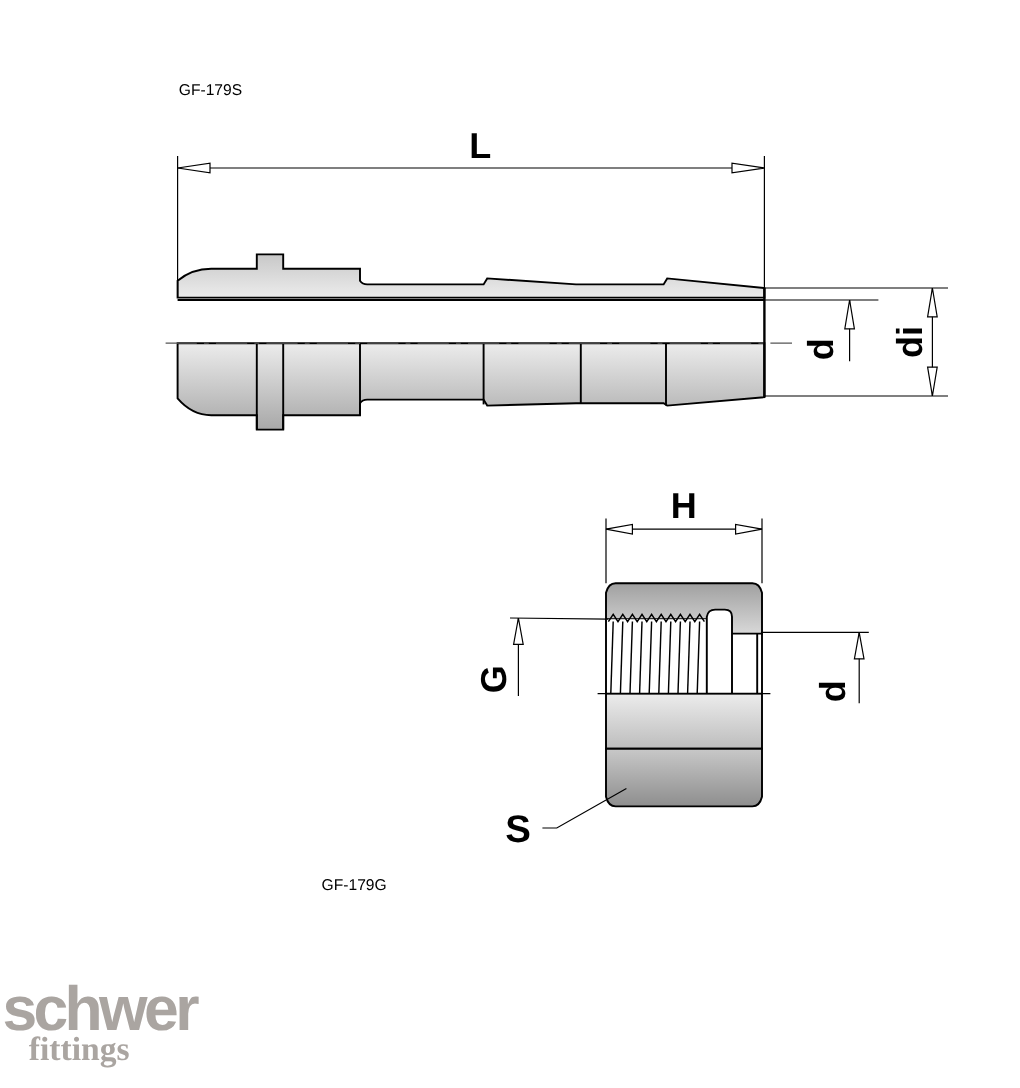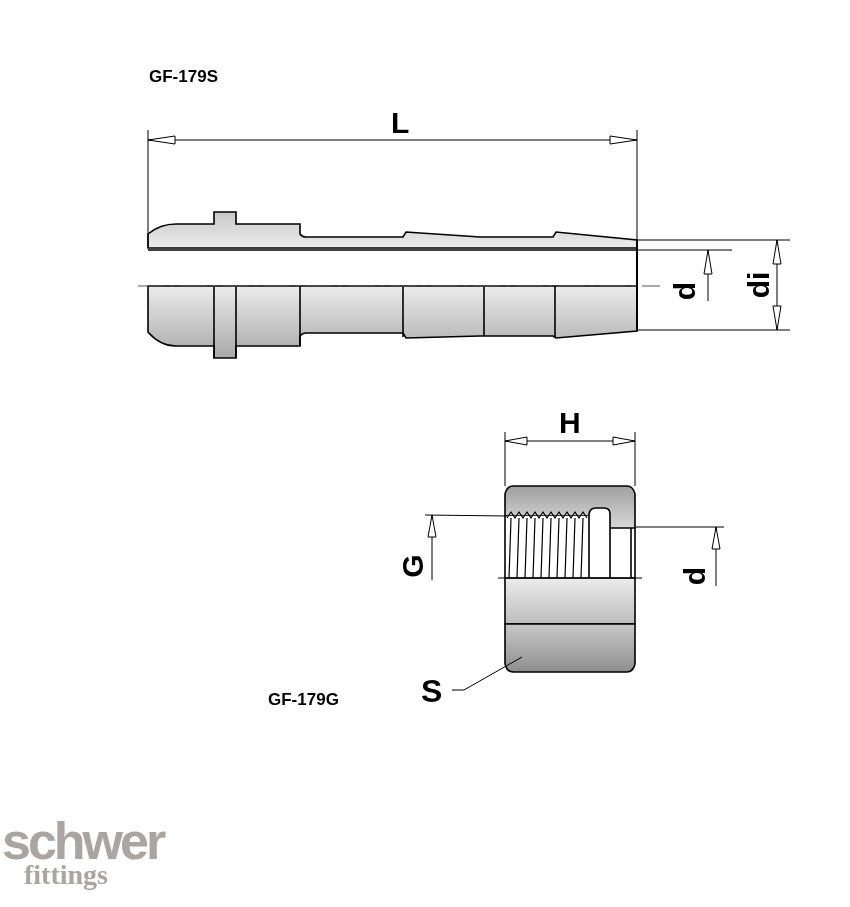--- a/index.html
+++ b/index.html
@@ -1,17 +1,17 @@
 <!DOCTYPE html>
 <html><head>
 <meta charset="utf-8">
 <style>
   html, body { margin: 0; padding: 0; background: #ffffff; }
   body { width: 850px; height: 907px; position: relative; overflow: hidden; font-family: "Liberation Sans", sans-serif; }
-  .label-code { position: absolute; font-family: "Liberation Sans", sans-serif; font-weight: bold; font-size: 17px; color: #000; }
+  .label-code { position: absolute; font-family: "Liberation Sans", sans-serif; font-weight: normal; font-size: 13px; color: #000; }
   .dim { position: absolute; font-family: "Liberation Sans", sans-serif; font-weight: bold; color: #000; line-height: 1; }
   .dim-rot { transform: rotate(-90deg); transform-origin: center center; }
   svg.drawing { position: absolute; left: 0; top: 0; }
   .logo { position: absolute; left: 2px; top: 815px; color: #aaa5a1; }
   .logo-main { font-family: "Liberation Sans", sans-serif; font-weight: bold; font-size: 52px; letter-spacing: -3px; line-height: 1; display:block;text-align:center; }
   .logo-sub { font-family: "Liberation Serif", serif; font-weight: bold; font-size: 28px; line-height: 1; display:block; margin-left: 22px; margin-top: -6px; }
 </style>
 </head>
 <body>
 
@@ -125,21 +125,21 @@
     <line x1="716" y1="527" x2="716" y2="586"></line>
     <polygon points="716,527 712,549 720,549"></polygon>
   </g>
 
   <g stroke="#000" stroke-width="1" fill="none">
     <polyline points="452,690 464,690 522,657"></polyline>
   </g>
 </svg>
 
 <div class="label-code" style="left:149px; top:67px;">GF-179S</div>
-<div class="label-code" style="left:268px; top:690px;">GF-179G</div>
+<div class="label-code" style="left:268px; top:730px;">GF-179G</div>
 
 <div class="dim" style="left:391px; top:108px; font-size:30px;">L</div>
 <div class="dim dim-rot" style="left:676px; top:276px; font-size:30px;">d</div>
 <div class="dim dim-rot" style="left:746px; top:270px; font-size:30px;">di</div>
 
 <div class="dim" style="left:559px; top:408px; font-size:30px;">H</div>
 <div class="dim dim-rot" style="left:401px; top:551px; font-size:30px;">G</div>
 <div class="dim dim-rot" style="left:686px; top:561px; font-size:30px;">d</div>
 <div class="dim" style="left:421px; top:675px; font-size:32px;">S</div>
 

